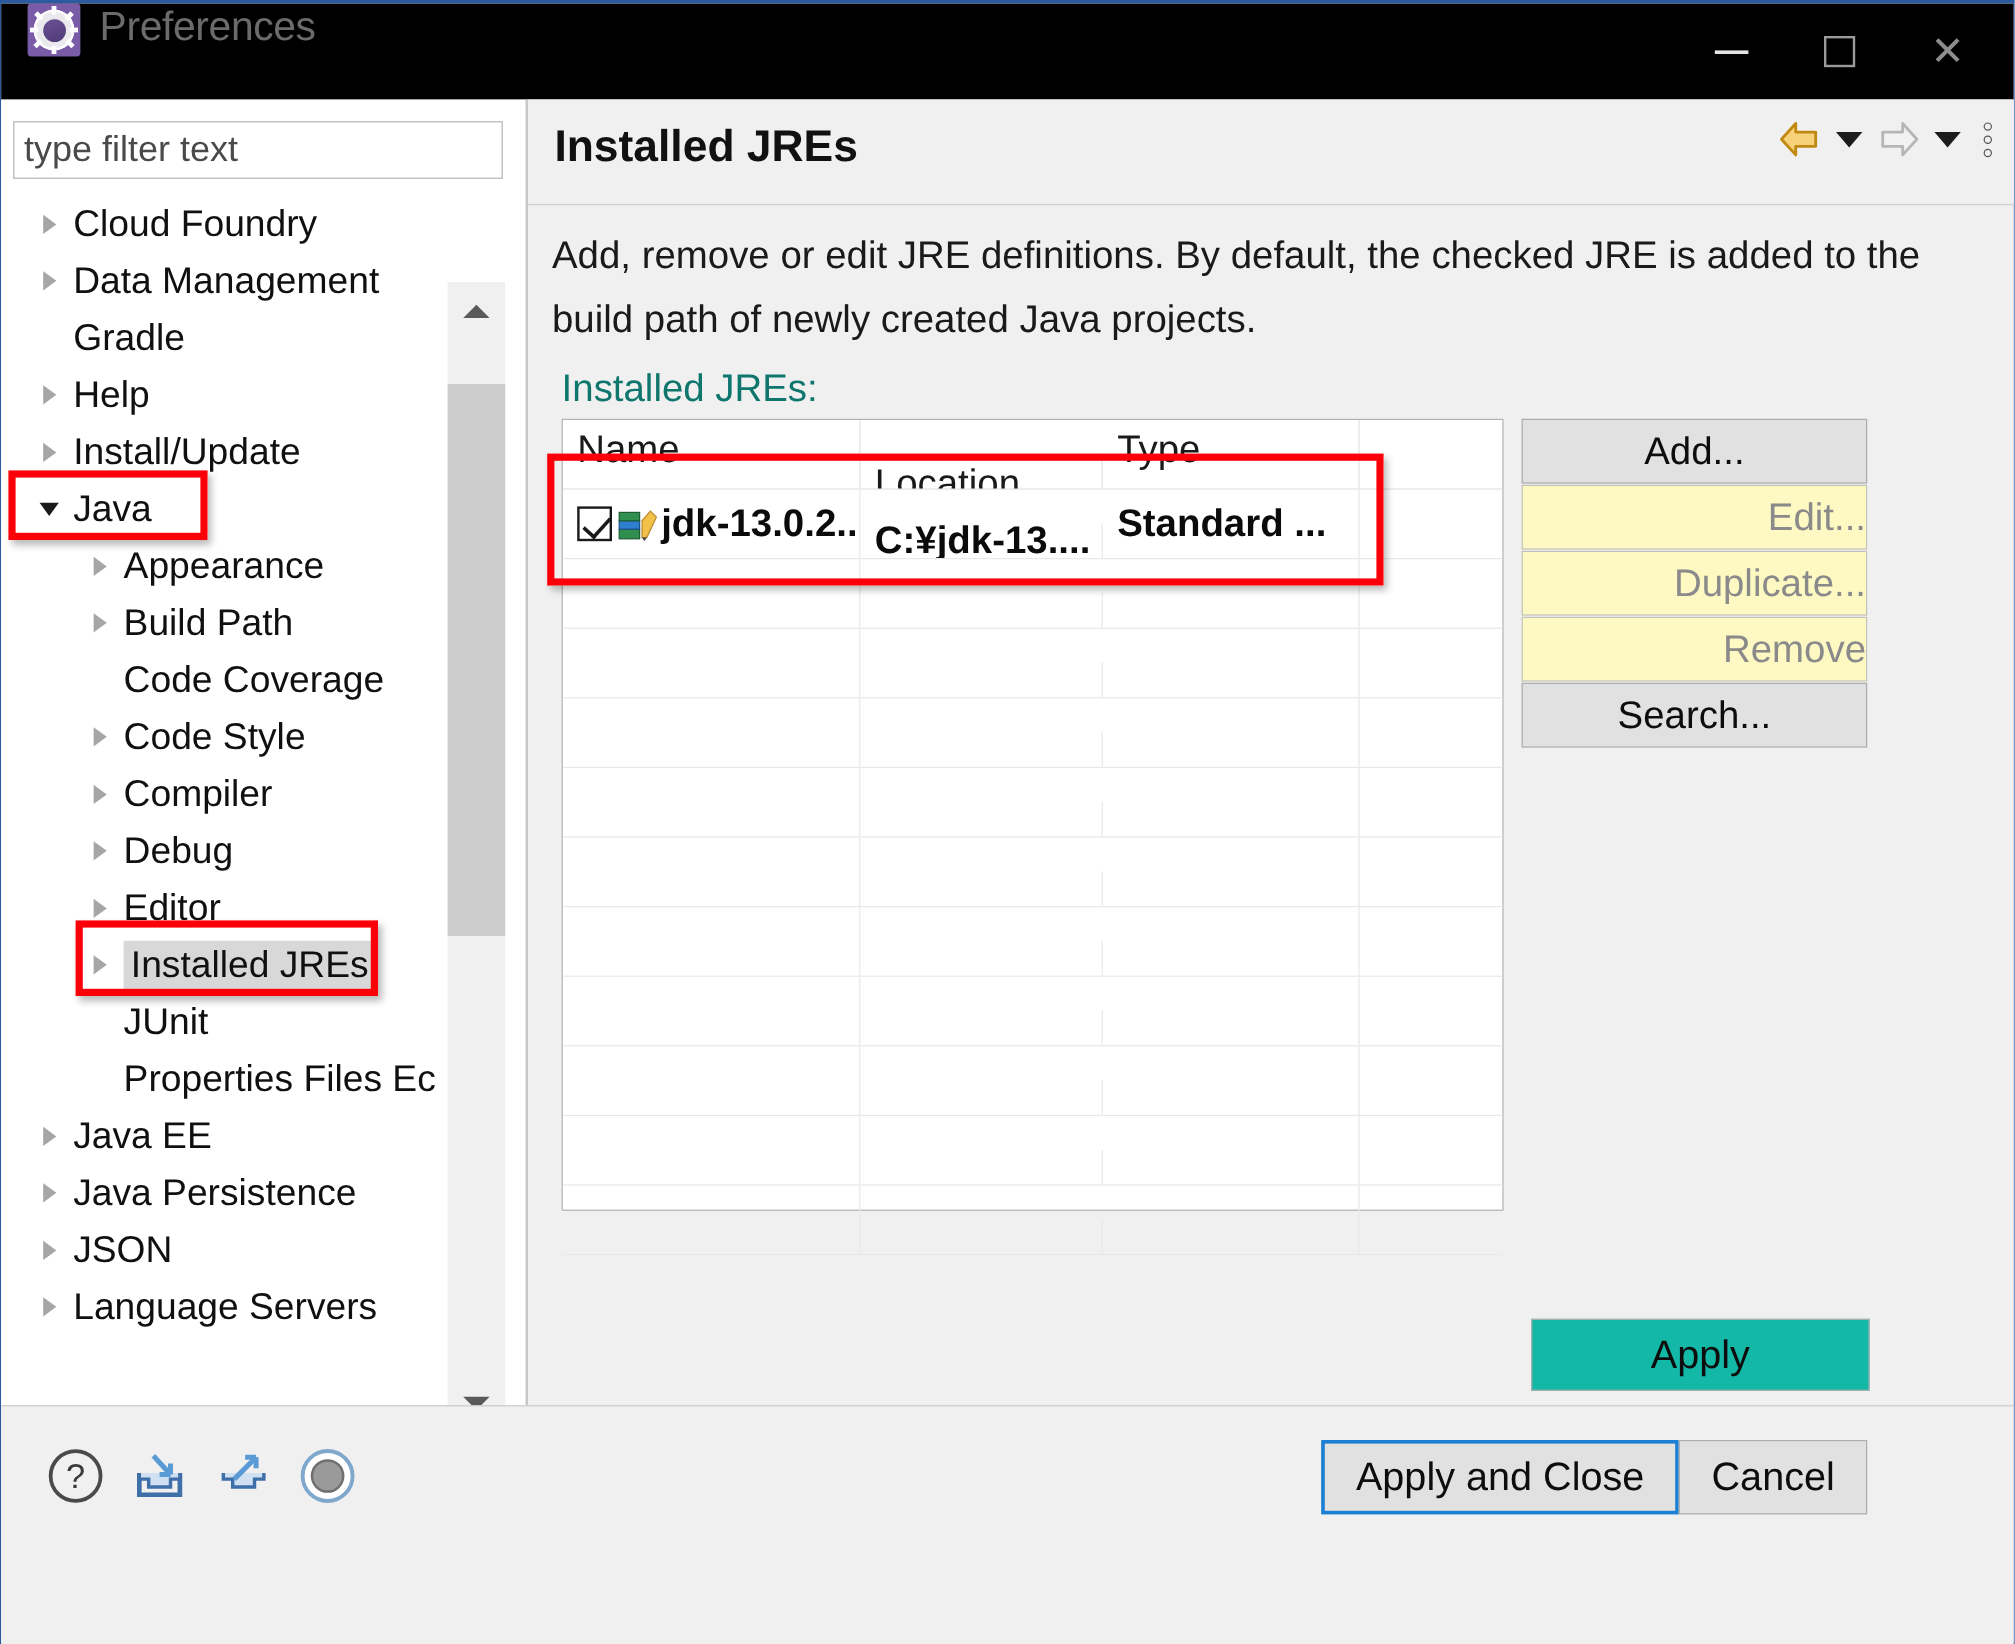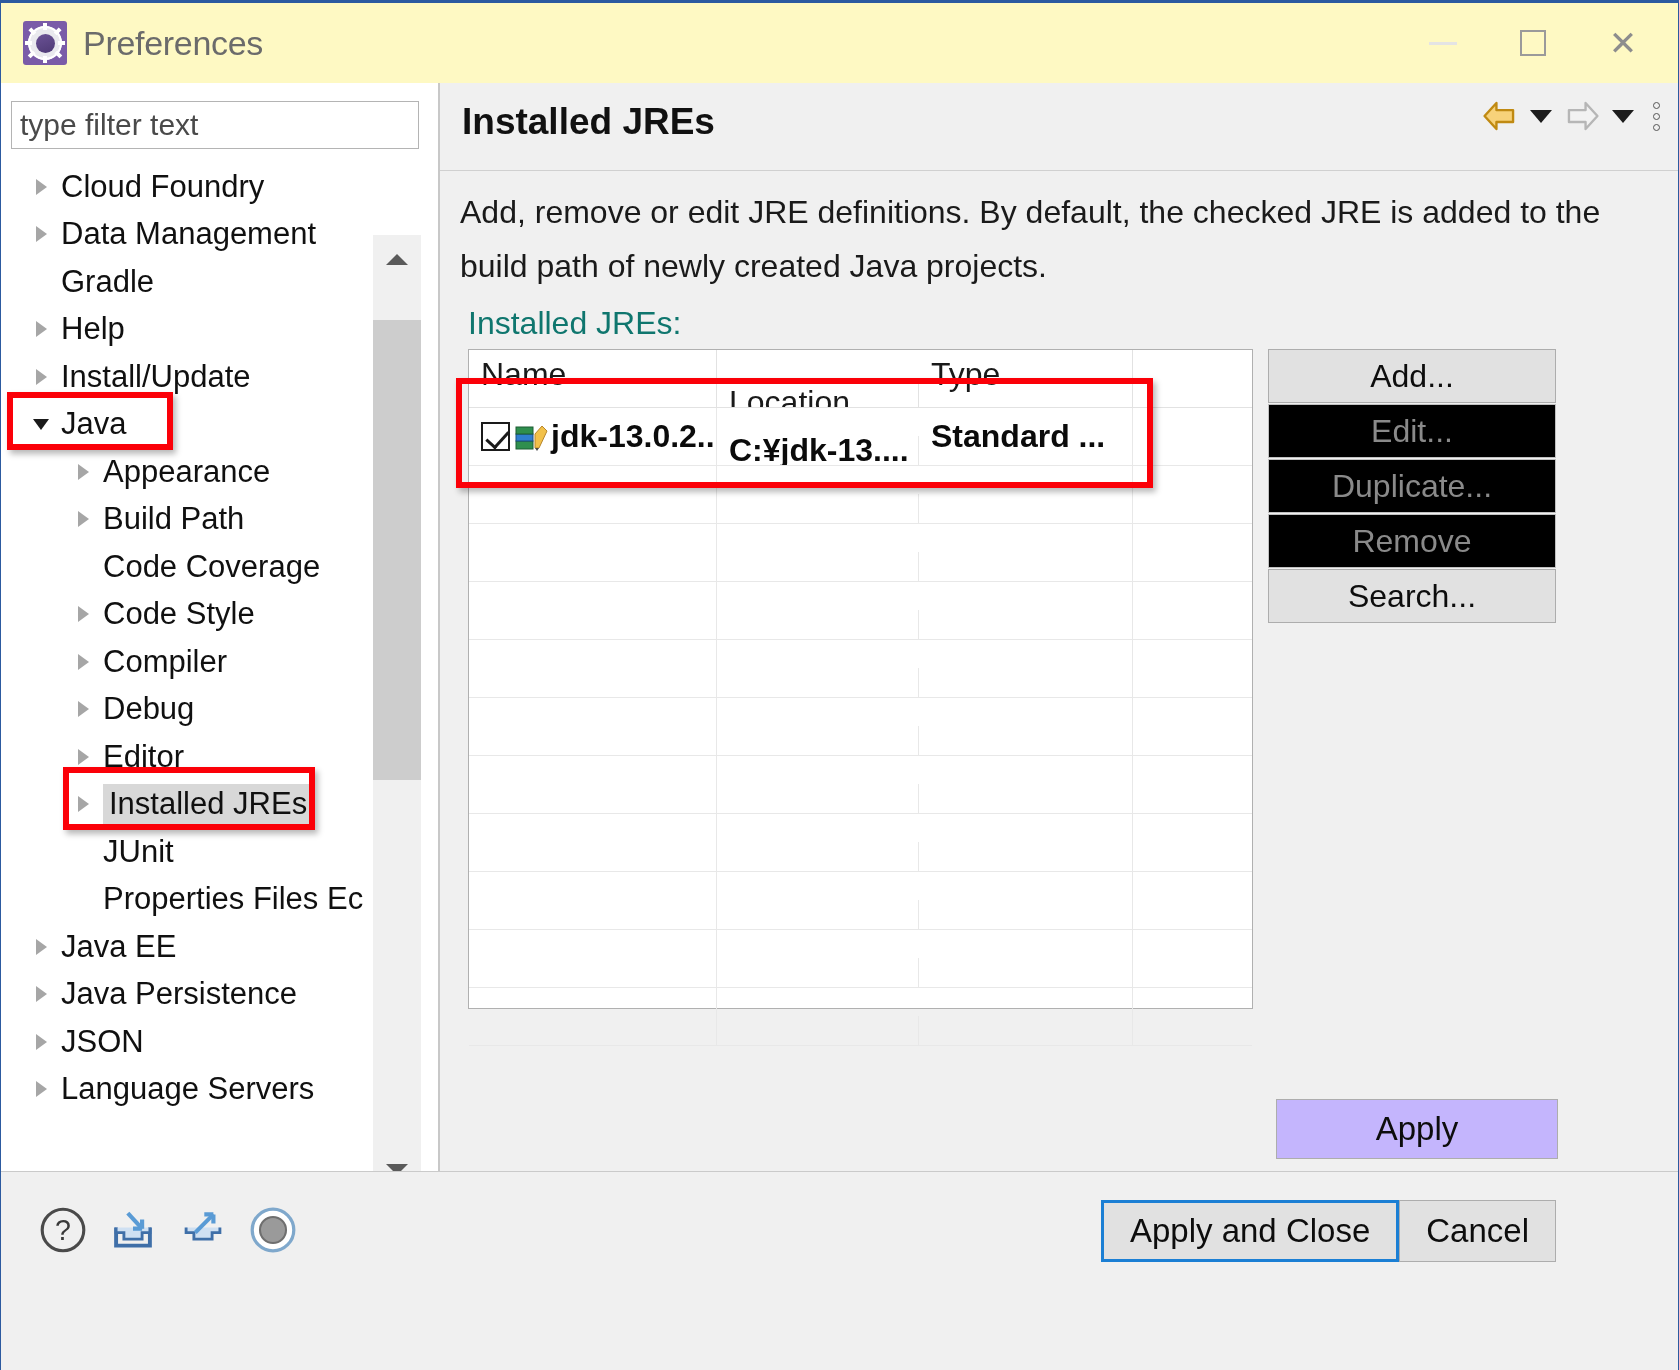--- a/index.html
+++ b/index.html
@@ -16,22 +16,22 @@
     width: 1679px; height: 1370px;
     background: #ffffff;
     border: 1px solid #2c5aa0;
     border-top: 3px solid #2c5aa0;
   }
 
   
   .titlebar {
     position: absolute; left: 0; top: 0;
     width: 1677px; height: 80px;
-    background: #fef9c3;
-    display: flex; align-items: center;
+    background: #000000;
+    display: flex; 
   }
   .title-icon {
     margin-left: 22px;
     width: 44px; height: 44px;
     border-radius: 3px;
     background: #7a5ba8;
     display: flex; align-items: center; justify-content: center;
     position: relative;
     overflow: hidden;
   }
@@ -276,31 +276,32 @@
   .btn {
     height: 54px; width: 288px;
     font-family: "Liberation Sans", sans-serif;
     font-size: 32px;
     border: 1px solid #adadad;
     background: #e1e1e1;
     color: #0d0d0d;
     cursor: default;
   }
   .btn.disabled {
-    background: #000000;
+    background: #fef9c3;
     border-color: #c0c0c0;
     color: #8a8a8a;
+    text-align: right;
   }
   .apply-btn {
     position: absolute; left: 836px; top: 1016px;
     width: 282px; height: 60px;
     font-family: "Liberation Sans", sans-serif;
     font-size: 33px;
     border: 1px solid #adadad;
-    background: #c4b5fd; color: #0d0d0d;
+    background: #14b8a6; color: #0d0d0d;
     cursor: default;
   }
 
   
   .footer {
     position: absolute; left: 0; top: 1168px;
     width: 1677px; height: 199px;
     background: #f0f0f0;
     border-top: 1px solid #cacaca;
   }

